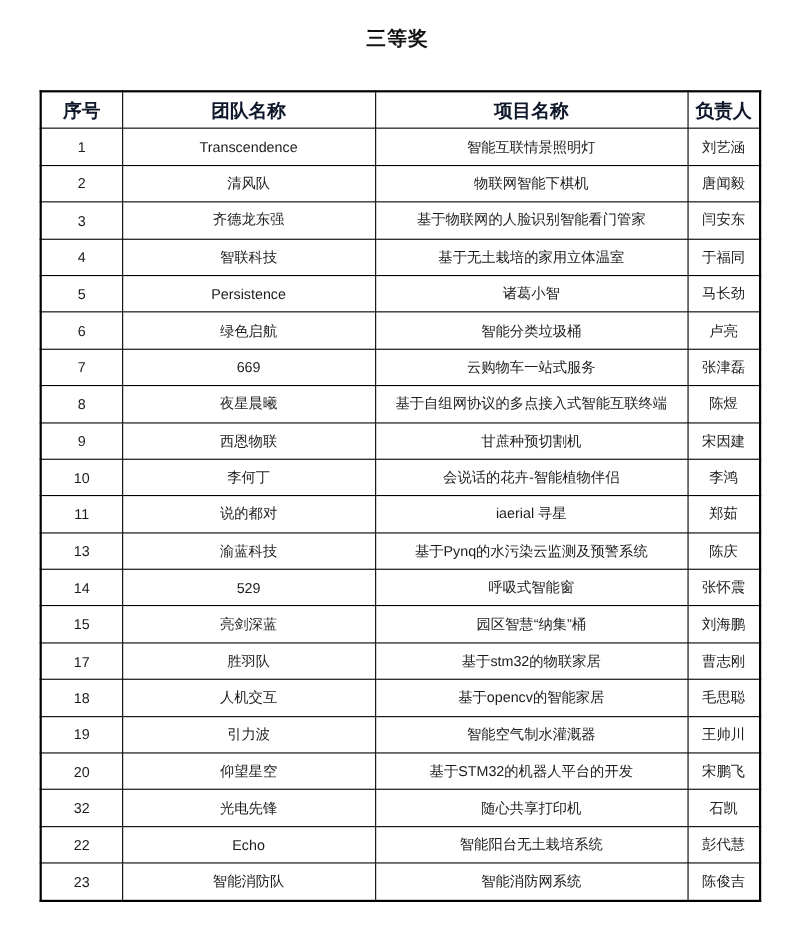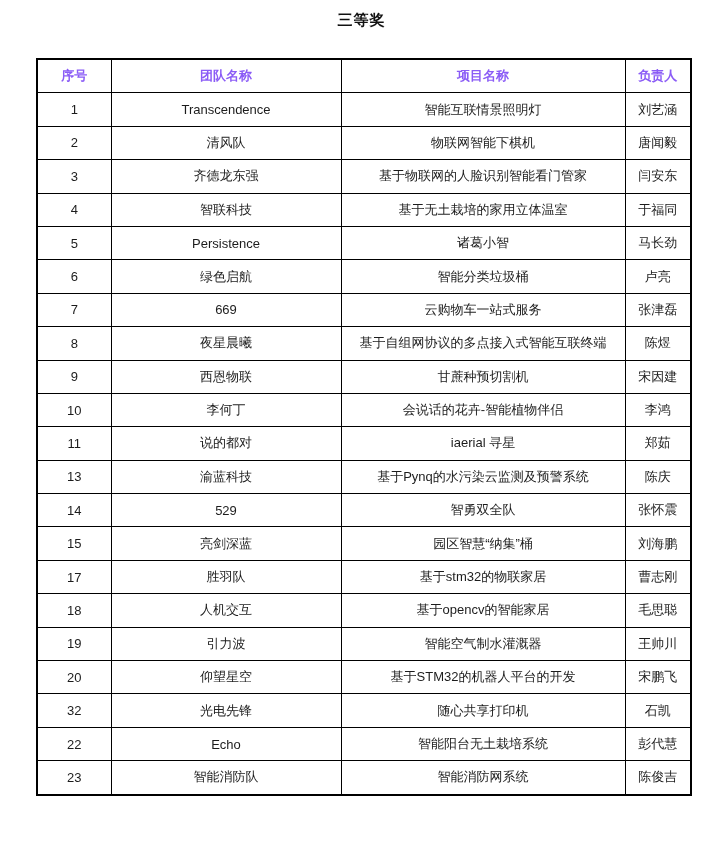--- a/index.html
+++ b/index.html
@@ -8,25 +8,25 @@
     background: #ffffff;
   }
   body {
     width: 723px;
     height: 853px;
     overflow: hidden;
     font-family: "Liberation Sans", "DejaVu Sans", sans-serif;
     color: #1a1a1a;
   }
   .page-title {
-    margin: 4px;
+    margin: 16px;
     padding-top: 7px;
     height: 43px;
     text-align: center;
-    font-size: 15px;
+    font-size: 18px;
     font-weight: bold;
     letter-spacing: 1px;
     color: #111111;
   }
   table.awards {
     border-collapse: collapse;
     table-layout: fixed;
     margin-left: 36px;
     width: 654px;
     border: 2px solid #000000;
@@ -37,22 +37,22 @@
     height: 32.4px;
     padding: 0 4px;
     text-align: center;
     vertical-align: middle;
     font-size: 13px;
     overflow: hidden;
     white-space: nowrap;
   }
   table.awards th {
     font-weight: bold;
-    font-size: 13px;
-    color: #8b5cf6;
+    font-size: 17px;
+    color: #0f172a;
   }
   table.awards td {
     font-weight: normal;
     color: #1c1c1c;
   }
   col.c-no      { width: 74px;  }
   col.c-team    { width: 230px; }
   col.c-project { width: 284px; }
   col.c-leader  { width: 66px;  }
 </style>
@@ -145,21 +145,21 @@
       </tr>
       <tr>
         <td>13</td>
         <td>渝蓝科技</td>
         <td>基于Pynq的水污染云监测及预警系统</td>
         <td>陈庆</td>
       </tr>
       <tr>
         <td>14</td>
         <td>529</td>
-        <td>智勇双全队</td>
+        <td>呼吸式智能窗</td>
         <td>张怀震</td>
       </tr>
       <tr>
         <td>15</td>
         <td>亮剑深蓝</td>
         <td>园区智慧“纳集”桶</td>
         <td>刘海鹏</td>
       </tr>
       <tr>
         <td>17</td>

